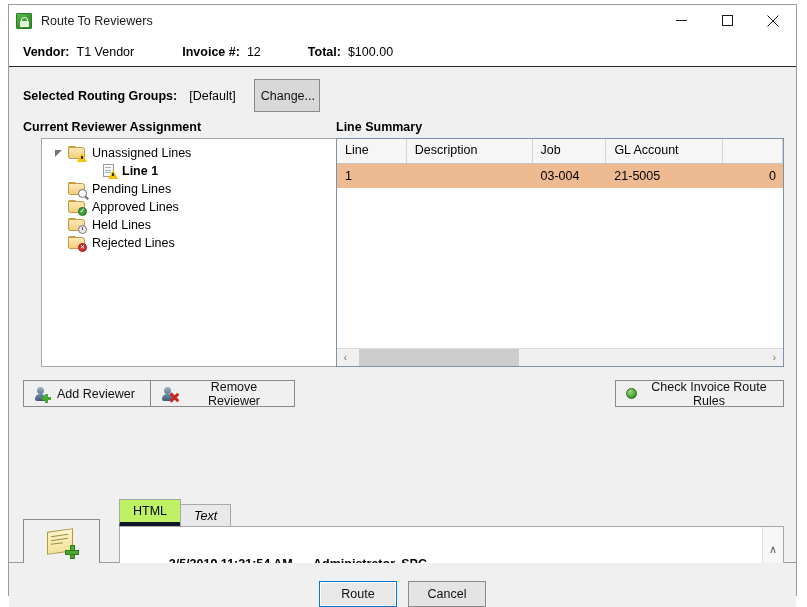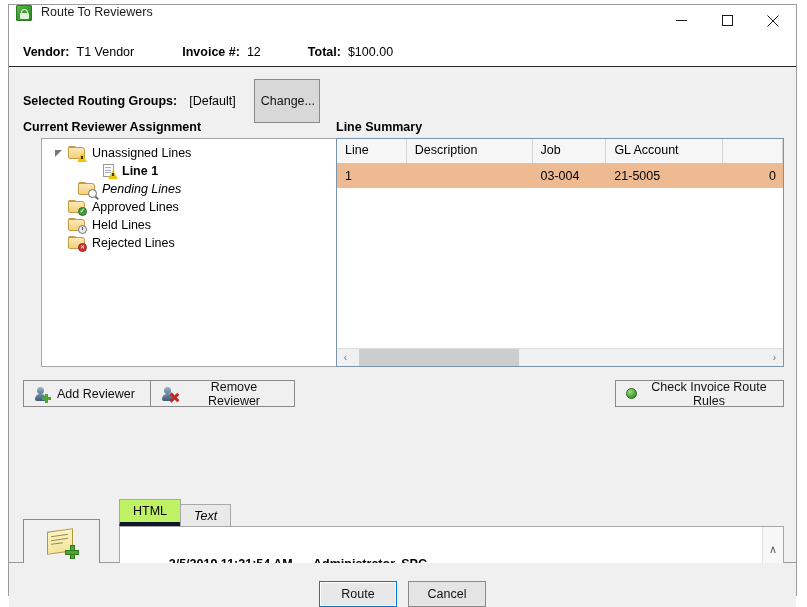--- a/index.html
+++ b/index.html
@@ -21,20 +21,21 @@
     border: 1px solid #9b9b9b;
     box-sizing: border-box;
   }
 
   
   #titlebar {
     position: relative;
     height: 32px;
     background: #ffffff;
     display: flex;
+    align-items: center;
   }
   #app-icon {
     width: 16px; height: 16px;
     margin-left: 7px;
     background: linear-gradient(140deg,#5bbd4b 0%, #3d9c31 50%, #2f8a27 100%);
     border: 1px solid #2d7a24;
     border-radius: 1px;
     position: relative;
     box-sizing: border-box;
   }
@@ -98,21 +99,21 @@
   }
 
   #routing-row {
     position: absolute; left: 14px; top: 12px;
     display: flex; align-items: center;
   }
   #routing-label { font-weight: bold; font-size: 12.5px; }
   #routing-value { margin-left: 12px; font-size: 12.5px; }
   #change-btn {
     margin-left: 18px;
-    width: 66px; height: 44px;
+    width: 66px; height: 33px;
     background: #d8d8d8;
     border: 1px solid #8a8a8a;
     font-family: "Liberation Sans", sans-serif;
     font-size: 12.5px;
     color: #111;
     cursor: pointer;
   }
 
   .section-title {
     position: absolute;
@@ -523,21 +524,21 @@
       <div class="tree-node child">
         <span class="doc-icon">
           <span class="page"></span>
           <span class="line-s" style="top:4px;"></span>
           <span class="line-s" style="top:6.5px;"></span>
           <span class="line-s" style="top:9px;"></span>
           <span class="badge warn" style="right:-2px;bottom:0px;"></span>
         </span>
         <span class="tree-label">Line 1</span>
       </div>
-      <div class="tree-node" style="padding-left:33px;font-style:italic;">
+      <div class="tree-node" style="padding-left:23px;">
         <span class="folder">
           <span class="f-tab"></span>
             <span class="f-back"></span>
             <span class="badge search"></span>
         </span>
         <span class="tree-label">Pending Lines</span>
       </div>
       <div class="tree-node" style="padding-left:23px;">
         <span class="folder">
           <span class="f-tab"></span>

